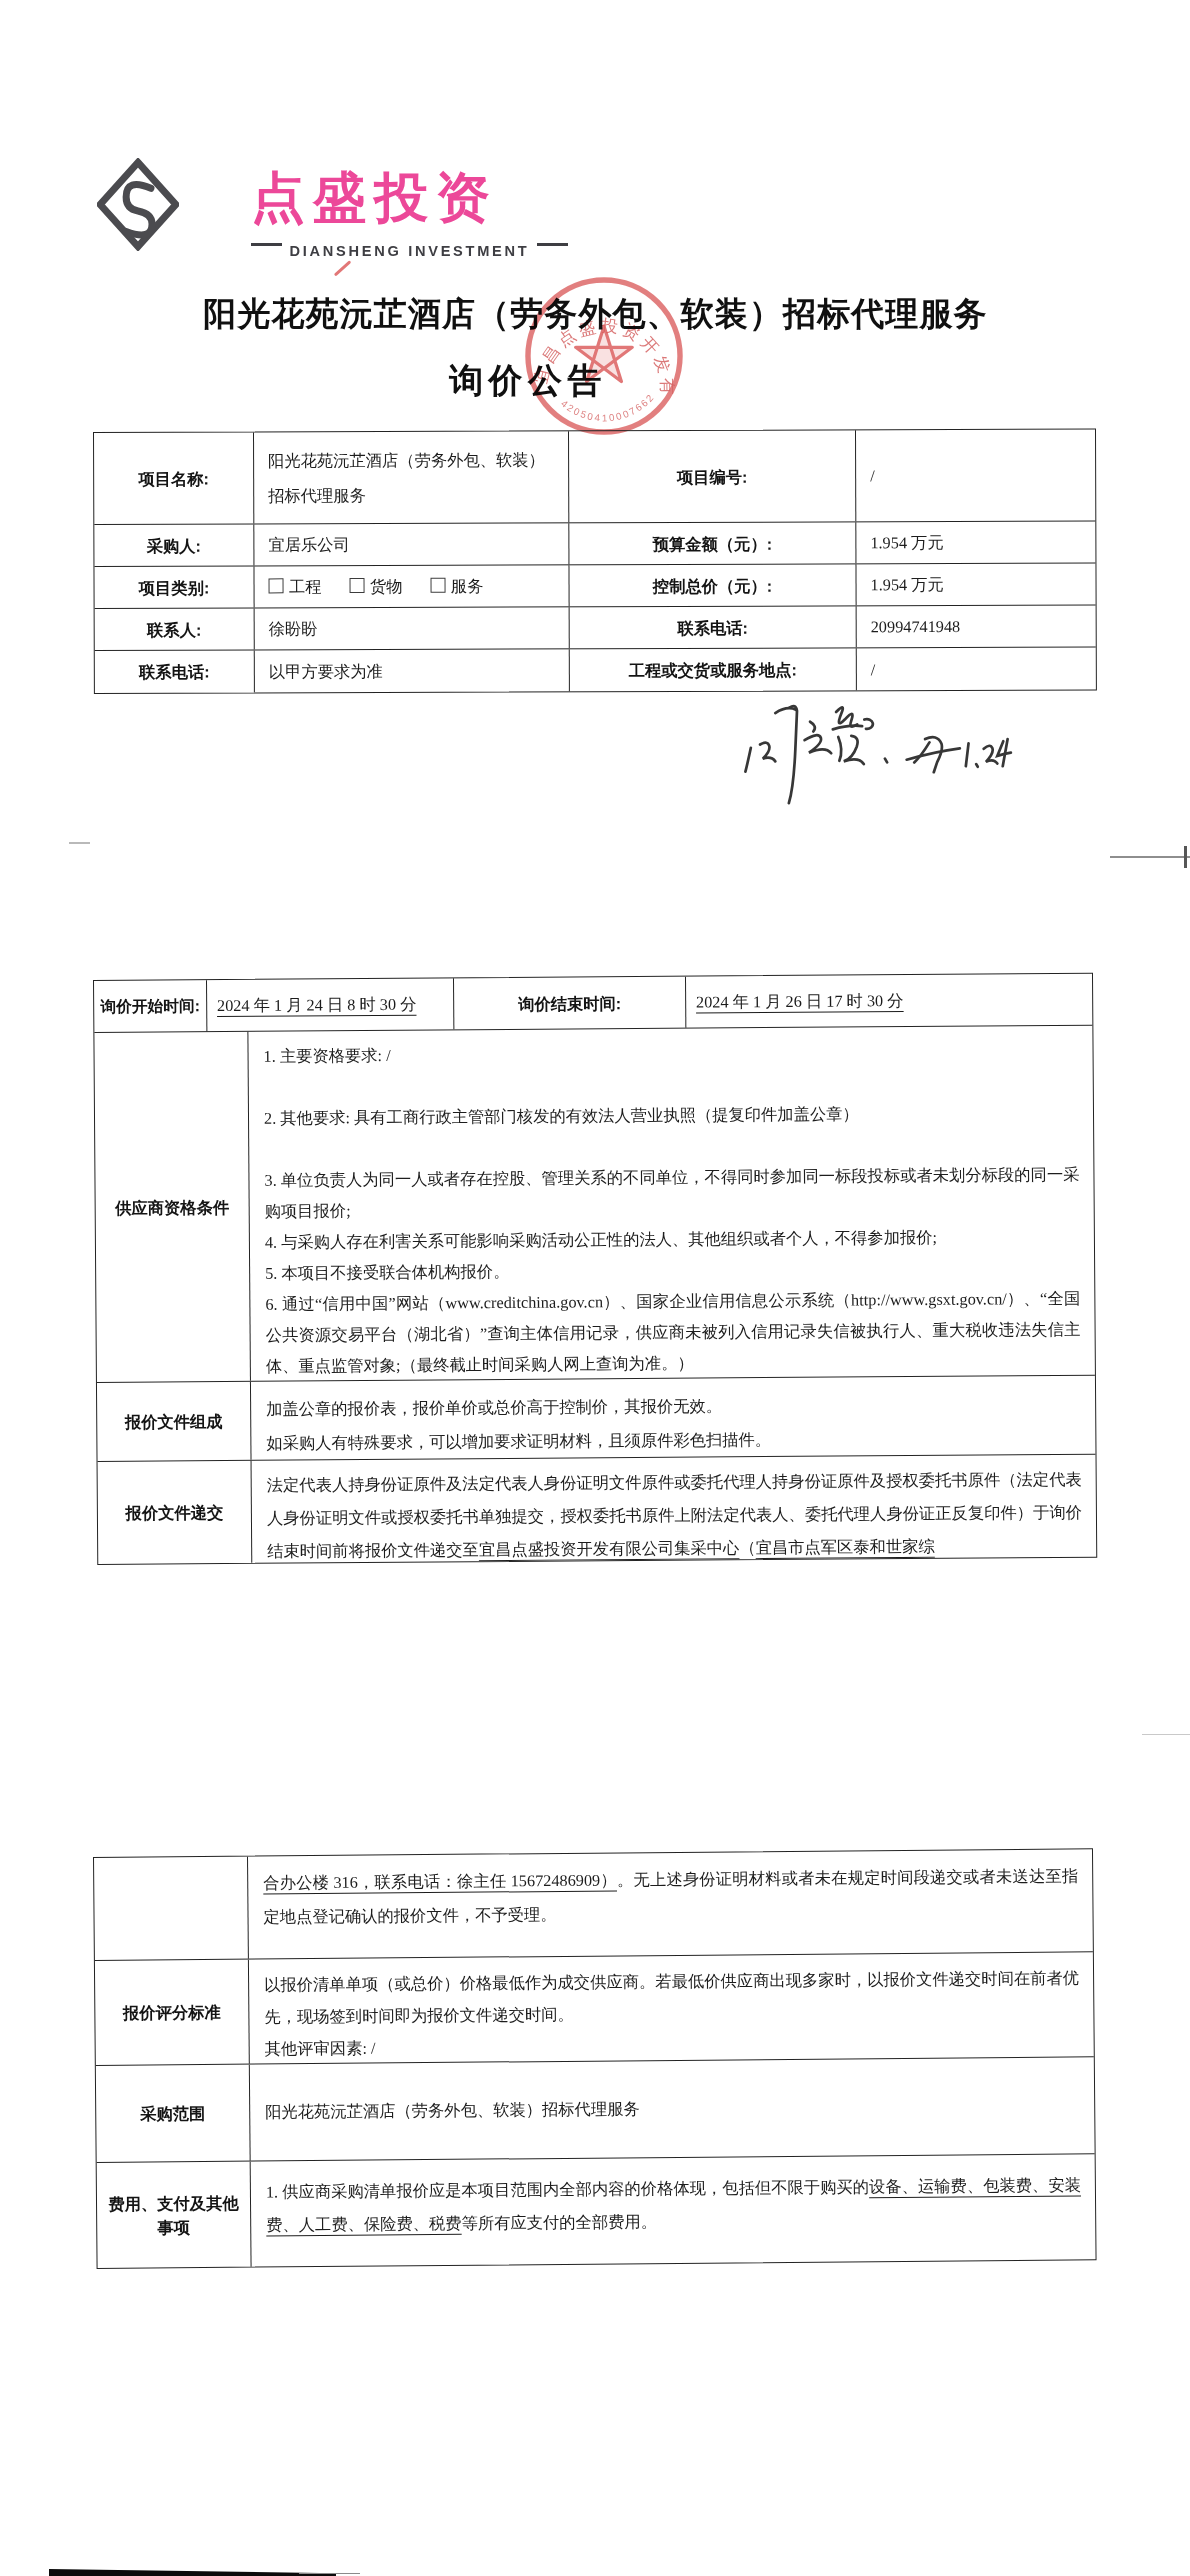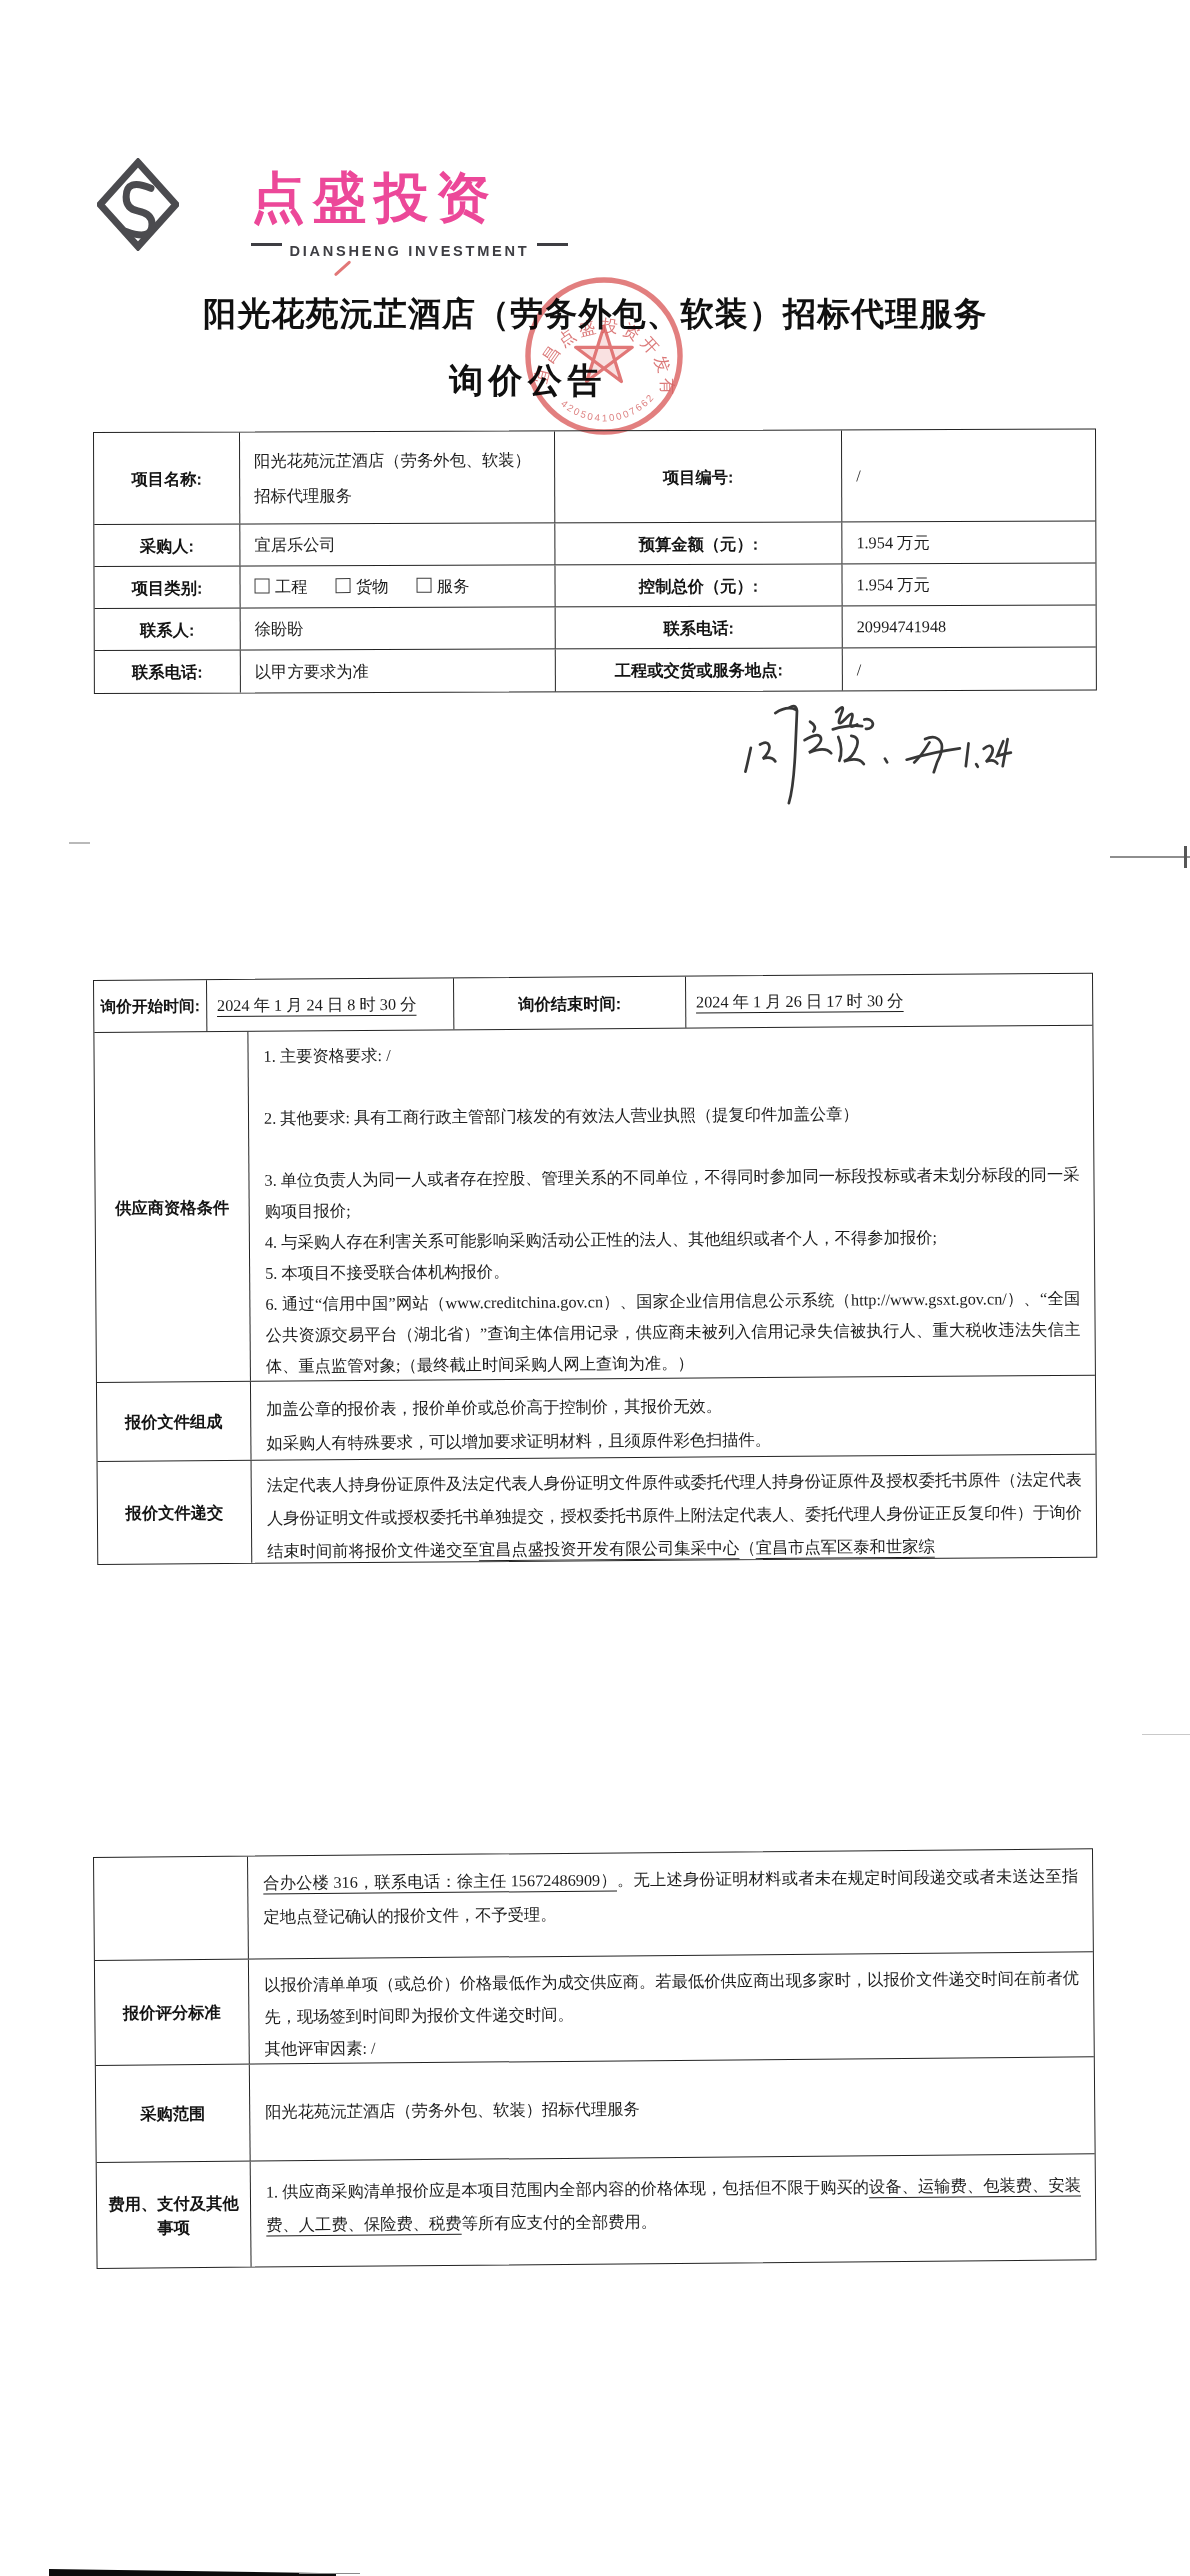--- a/index.html
+++ b/index.html
@@ -36,21 +36,21 @@
   .lab{display:flex;align-items:center;justify-content:center;text-align:center;
     font-weight:bold;font-size:16.3px;color:#141414;line-height:24px;padding:0 3.3px;}
   .val{display:flex;align-items:center;font-size:16.3px;color:#1d1d1d;
     font-family:"Liberation Serif","DejaVu Serif",serif;padding:0 12px 0 14px;line-height:35px;}
   .flow{display:block;font-size:16.3px;color:#1d1d1d;
     font-family:"Liberation Serif","DejaVu Serif",serif;text-align:justify;}
   .flow p{margin:0;}
   u, .ul{text-decoration:underline;text-underline-offset:4.9px;text-decoration-thickness:1.1px;}
 
   #table1{left:93px;top:432px;width:1001px;transform:rotate(-0.2deg);transform-origin:0 0;}
-  #table1 .c1{width:146px;} #table1 .c2{width:315px;}
+  #table1 .c1{width:160px;} #table1 .c2{width:315px;}
   #table1 .c3{width:287px;} #table1 .c4{flex:1;}
   #table1 .r1{height:91px;} #table1 .r2,#table1 .r3,#table1 .r4{height:42px;} #table1 .r5{height:43px;}
 
   .chk{display:inline-block;width:13px;height:13px;border:1.1px solid #3c3c3c;
     margin-right:5.4px;vertical-align:-1.1px;background:#fff;}
   .opt{margin-right:28px;white-space:nowrap;}
 
   #table2{left:93px;top:980px;width:998px;transform:rotate(-0.42deg);transform-origin:0 0;}
   #table2 .t2c1{width:113px;text-align:right;} #table2 .t2c2{width:247px;}
   #table2 .t2c3{width:232px;} #table2 .t2c4{flex:1;}

